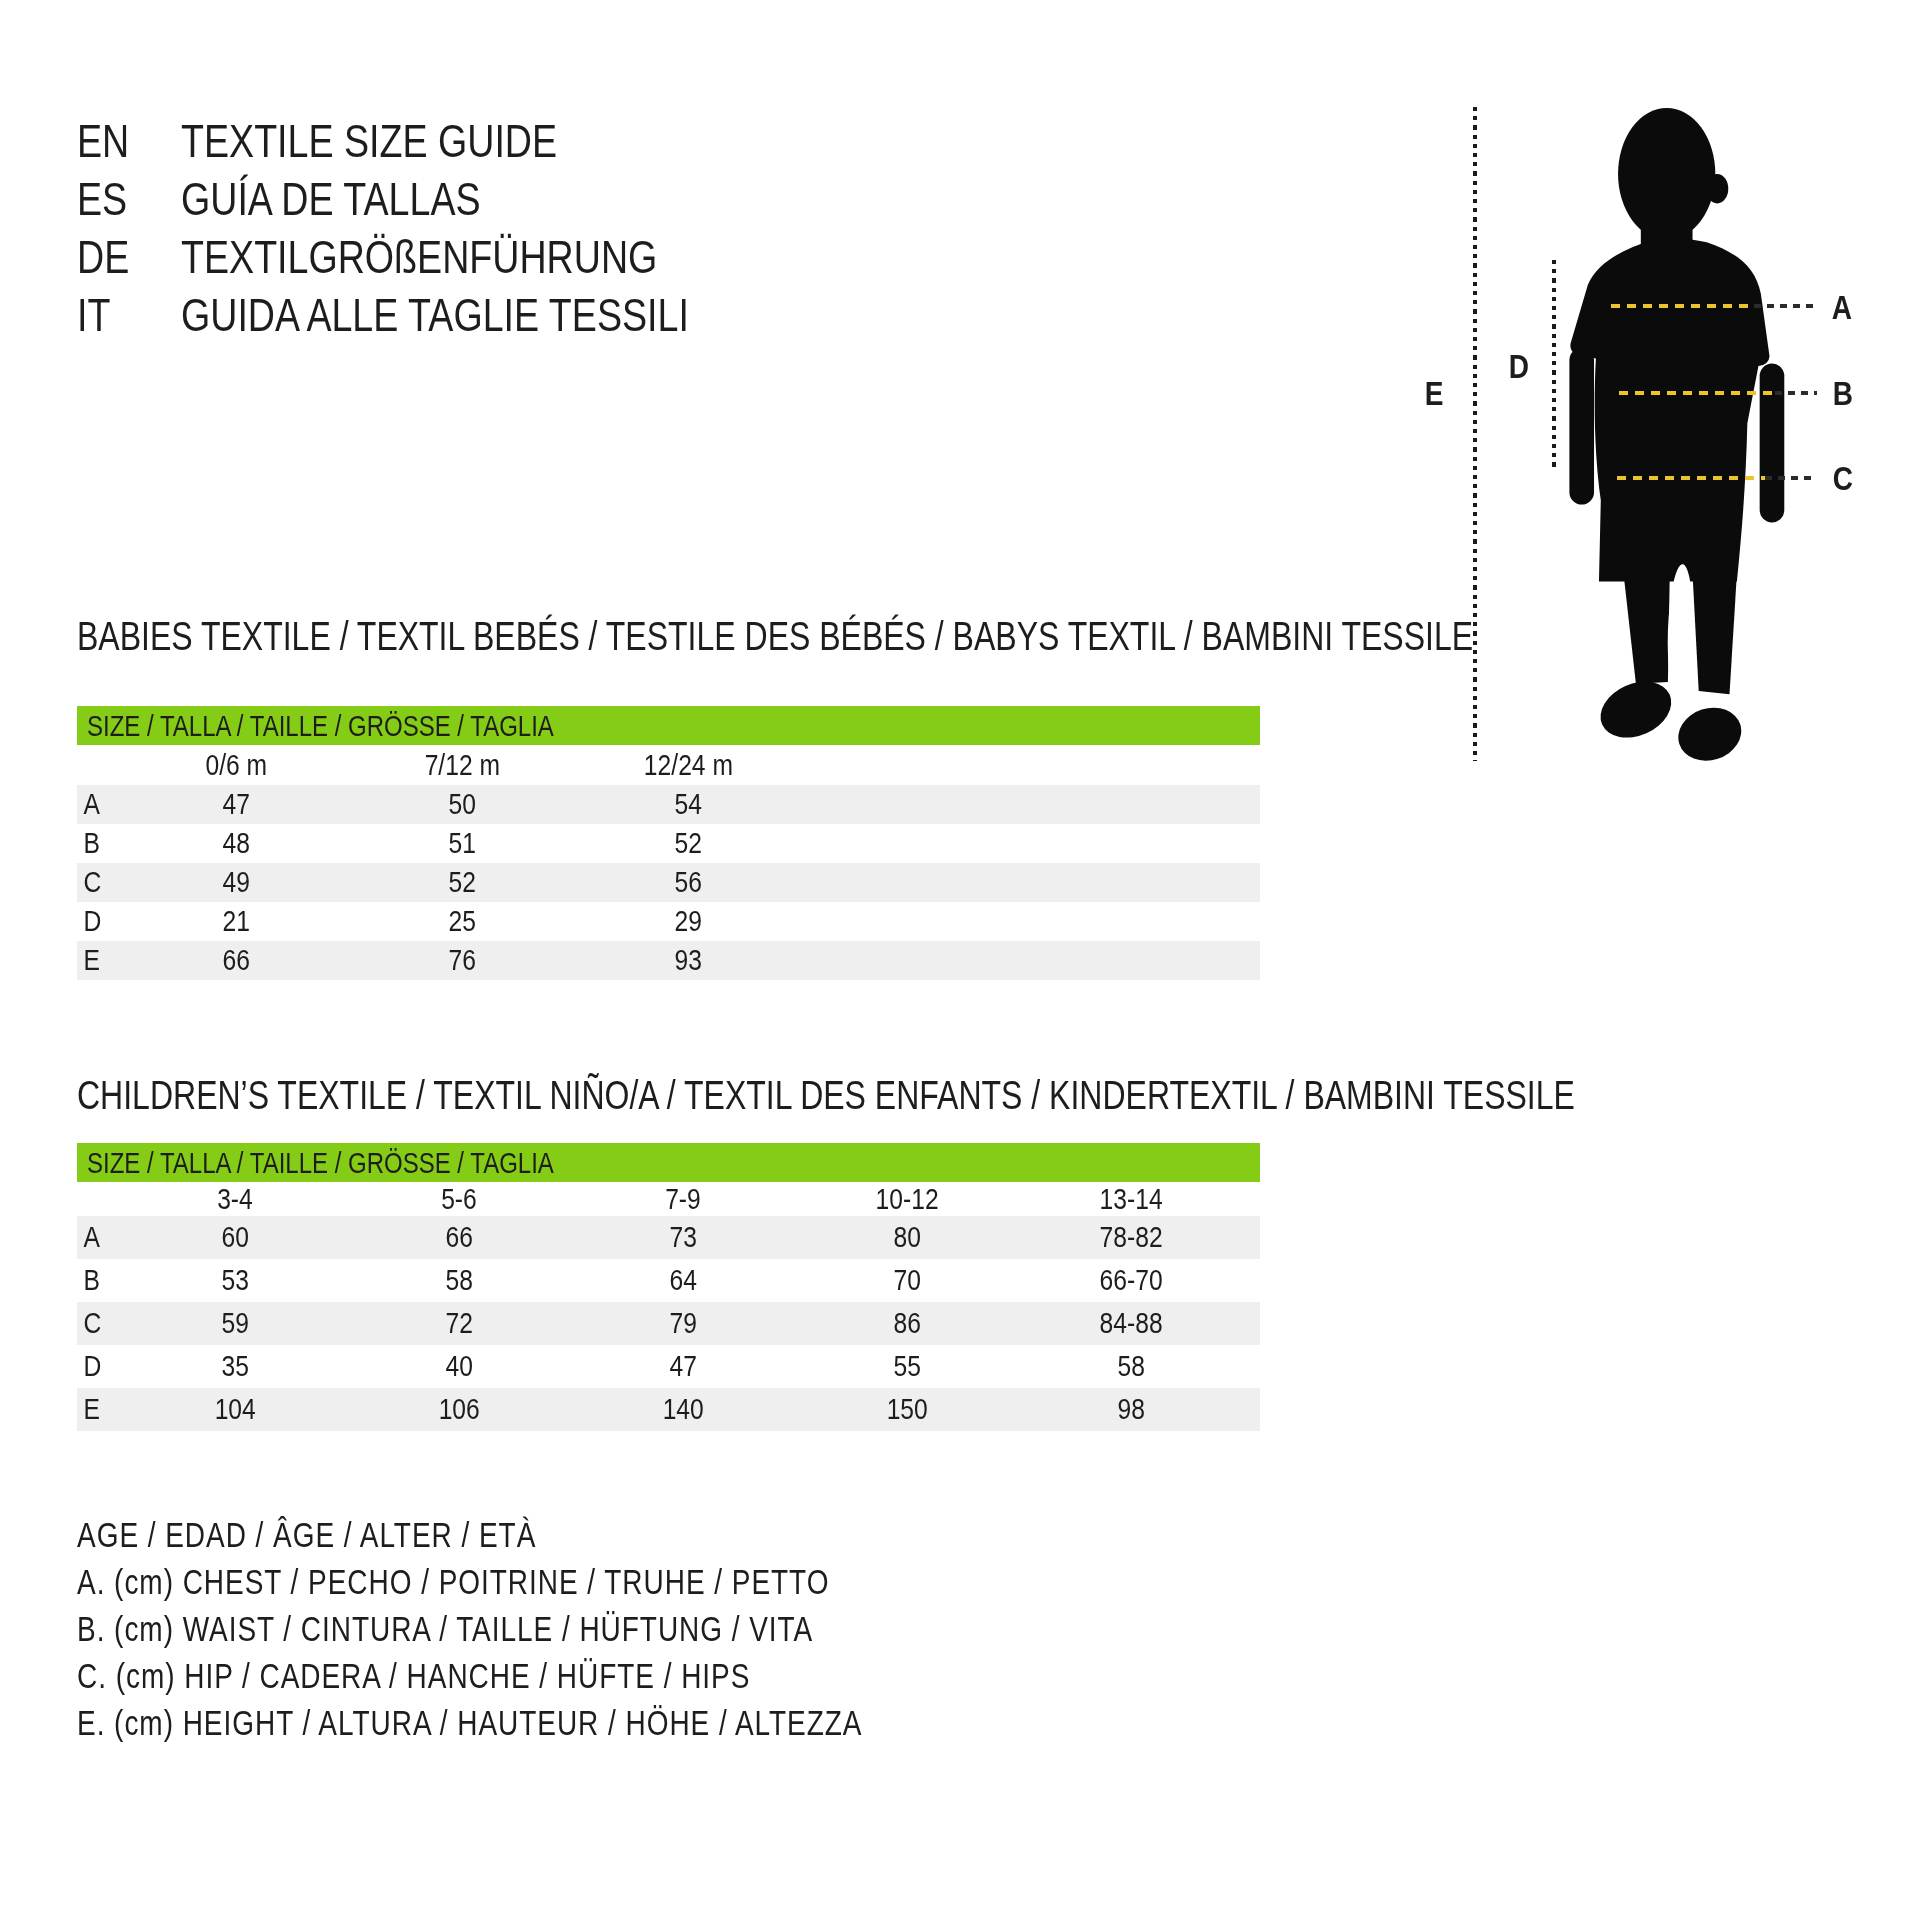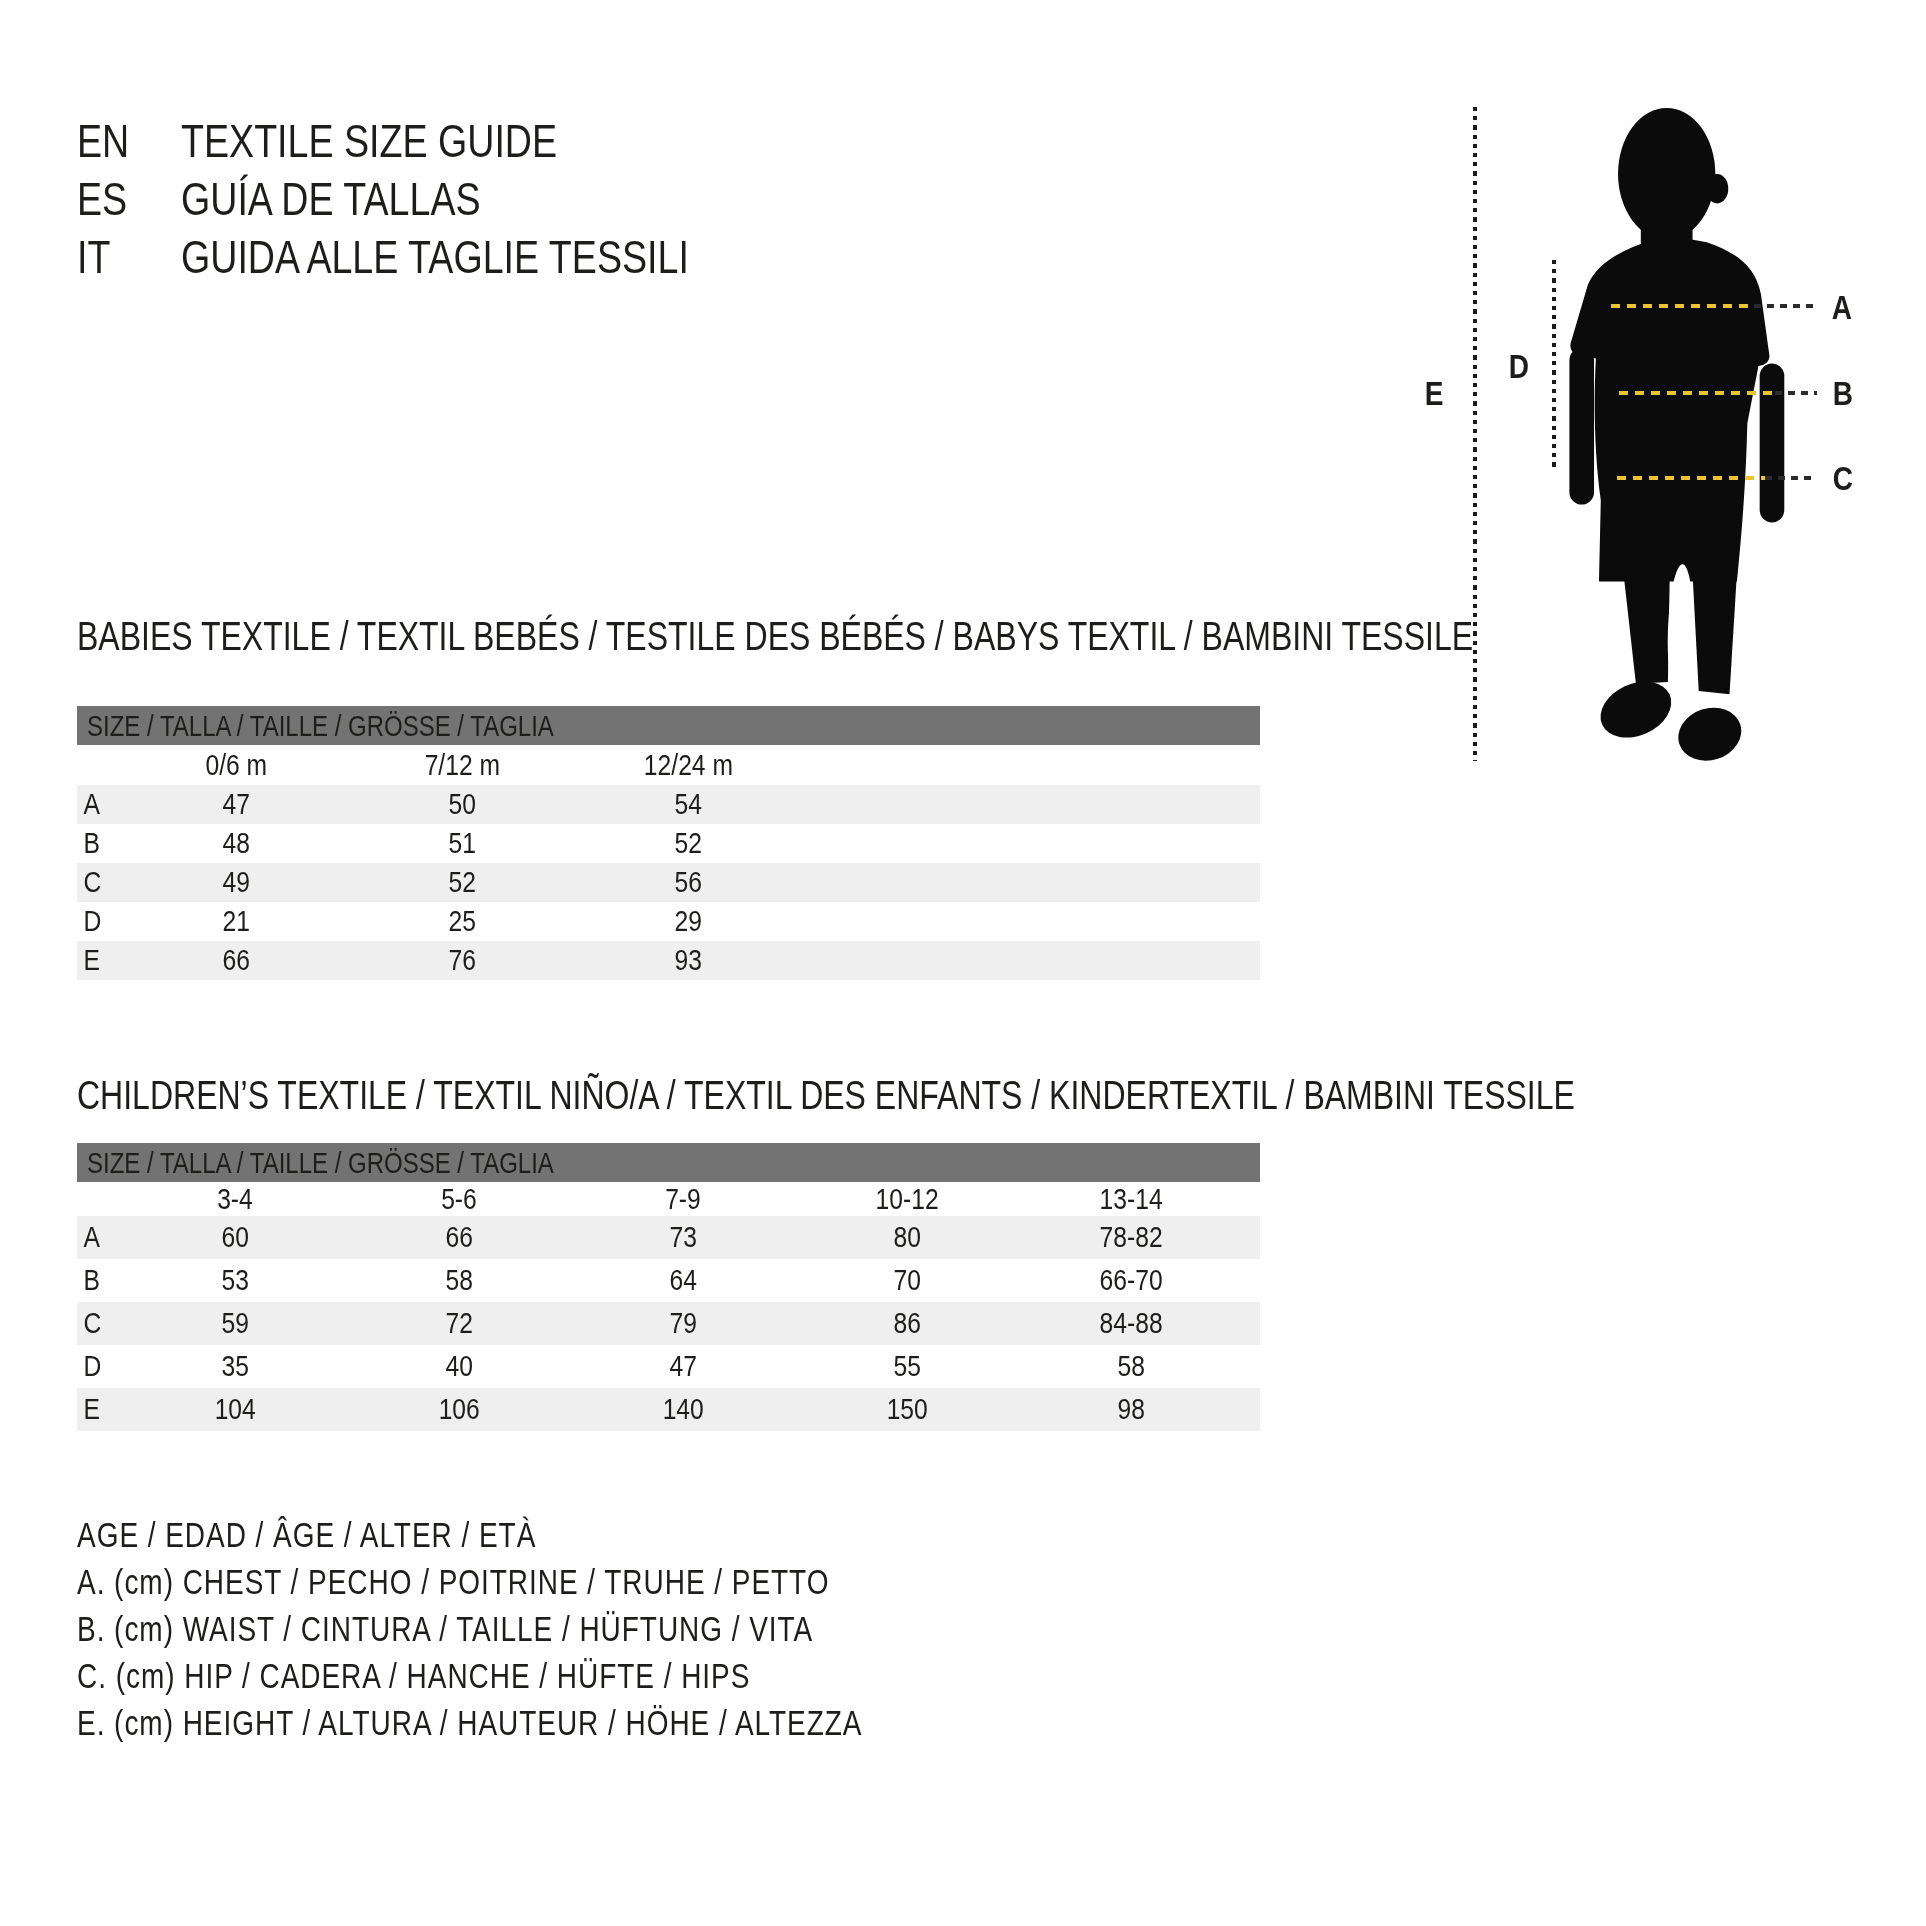--- a/index.html
+++ b/index.html
@@ -21,21 +21,21 @@
   .fig-label{font-size:33px;font-weight:700;line-height:33px;}
   .vdots{width:4.3px;background:repeating-linear-gradient(to bottom,#1a1a1a 0 4.3px,transparent 4.3px 9.2px);}
   .ydash{height:4.3px;background:repeating-linear-gradient(to right,#e9c52f 0 8.6px,transparent 8.6px 16px);}
   .kdash{height:4.3px;background:repeating-linear-gradient(to right,#2b2b2b 0 6.8px,transparent 6.8px 13px);}
 
   
   .section-title{font-size:40px;line-height:41px;font-weight:400;}
 
   
   .tbl{left:77px;width:1183px;}
-  .tbl-head{background:#737373;height:39px;line-height:39px;font-size:30px;padding-left:10px;box-sizing:border-box;}
+  .tbl-head{background:#84cc16;height:39px;line-height:39px;font-size:30px;padding-left:10px;box-sizing:border-box;}
   .colhead-row,.data-row{display:flex;align-items:center;font-size:29px;}
   .cell-label{width:46px;padding-left:5px;box-sizing:border-box;text-align:left;}
   .cell-val{text-align:center;display:flex;align-items:center;justify-content:center;}
   .w366{width:226px;} .w363{width:224px;}
   .stripe{background:#efefef;}
   .rh63{height:39px;} .rh65{height:40px;} .rh70{height:43px;} .rh75{height:34px;}
 
   
   .legend{left:77px;top:1511px;width:1479px;}
   .legend-row{height:47px;line-height:47px;font-size:35px;letter-spacing:1.2px;}
@@ -44,20 +44,24 @@
 <body>
 
 <div class="abs lang-block">
   <div class="lang-row">
     <span class="lang-code"><span class="cx">EN</span></span>
     <span class="cx">TEXTILE SIZE GUIDE</span>
   </div>
   <div class="lang-row">
     <span class="lang-code"><span class="cx">ES</span></span>
     <span class="cx">GUÍA DE TALLAS</span>
+  </div>
+  <div class="lang-row">
+    <span class="lang-code"><span class="cx">DE</span></span>
+    <span class="cx">TEXTILGRÖßENFÜHRUNG</span>
   </div>
   <div class="lang-row">
     <span class="lang-code"><span class="cx">IT</span></span>
     <span class="cx">GUIDA ALLE TAGLIE TESSILI</span>
   </div>
 </div>
 
 <div class="abs vdots" style="left:1473px;top:107px;height:654px;"></div>
 
 <div class="abs vdots" style="left:1552px;top:260px;height:208px;"></div>

